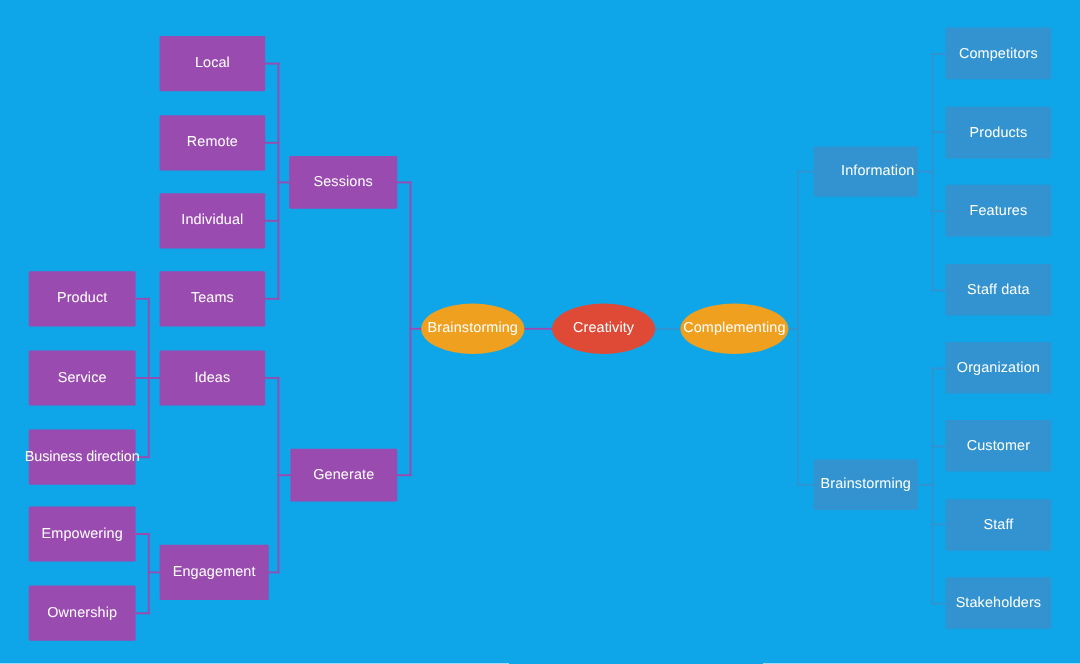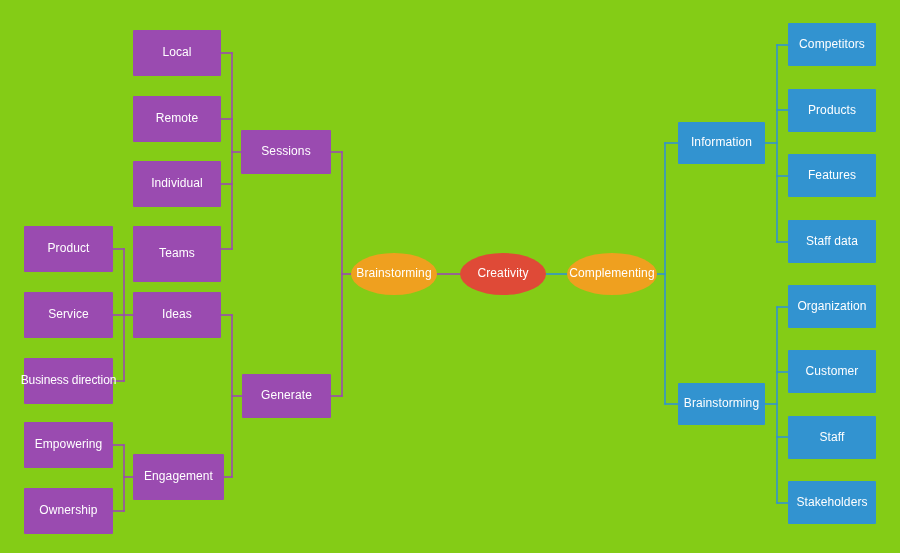--- a/index.html
+++ b/index.html
@@ -7,21 +7,21 @@
     padding: 0;
     background: #ffffff;
   }
   body {
     font-family: "Liberation Sans", sans-serif;
   }
   #mindmap {
     position: relative;
     width: 900px;
     height: 553px;
-    background: #84cc16;
+    background: #0ea5e9;
     overflow: hidden;
   }
   #edge-layer {
     position: absolute;
     left: 0;
     top: 0;
     width: 900px;
     height: 553px;
     pointer-events: none;
   }
@@ -126,21 +126,21 @@
 
   <div class="node rect purple" style="left:133px;top:30px;width:88px;height:46px;">
     <span class="label">Local</span>
   </div>
   <div class="node rect purple" style="left:133px;top:96px;width:88px;height:46px;">
     <span class="label">Remote</span>
   </div>
   <div class="node rect purple" style="left:133px;top:161px;width:88px;height:46px;">
     <span class="label">Individual</span>
   </div>
-  <div class="node rect purple" style="left:133px;top:226px;width:88px;height:56px;">
+  <div class="node rect purple" style="left:133px;top:226px;width:88px;height:46px;">
     <span class="label">Teams</span>
   </div>
   <div class="node rect purple" style="left:241px;top:130px;width:90px;height:44px;">
     <span class="label">Sessions</span>
   </div>
 
   <div class="node rect purple" style="left:24px;top:226px;width:89px;height:46px;">
     <span class="label">Product</span>
   </div>
   <div class="node rect purple" style="left:24px;top:292px;width:89px;height:46px;">
@@ -170,21 +170,21 @@
   <div class="node ellipse orange" style="left:351px;top:253px;width:86px;height:42px;">
     <span class="label">Brainstorming</span>
   </div>
   <div class="node ellipse red" style="left:460px;top:253px;width:86px;height:42px;">
     <span class="label">Creativity</span>
   </div>
   <div class="node ellipse orange" style="left:567px;top:253px;width:90px;height:42px;">
     <span class="label">Complementing</span>
   </div>
 
-  <div class="node rect blue" style="left:678px;top:122px;width:87px;height:42px;">
+  <div class="node rect blue" style="left:678px;top:122px;width:87px;height:42px;justify-content:flex-end;">
     <span class="label">Information</span>
   </div>
   <div class="node rect blue" style="left:788px;top:23px;width:88px;height:43px;">
     <span class="label">Competitors</span>
   </div>
   <div class="node rect blue" style="left:788px;top:89px;width:88px;height:43px;">
     <span class="label">Products</span>
   </div>
   <div class="node rect blue" style="left:788px;top:154px;width:88px;height:43px;">
     <span class="label">Features</span>

